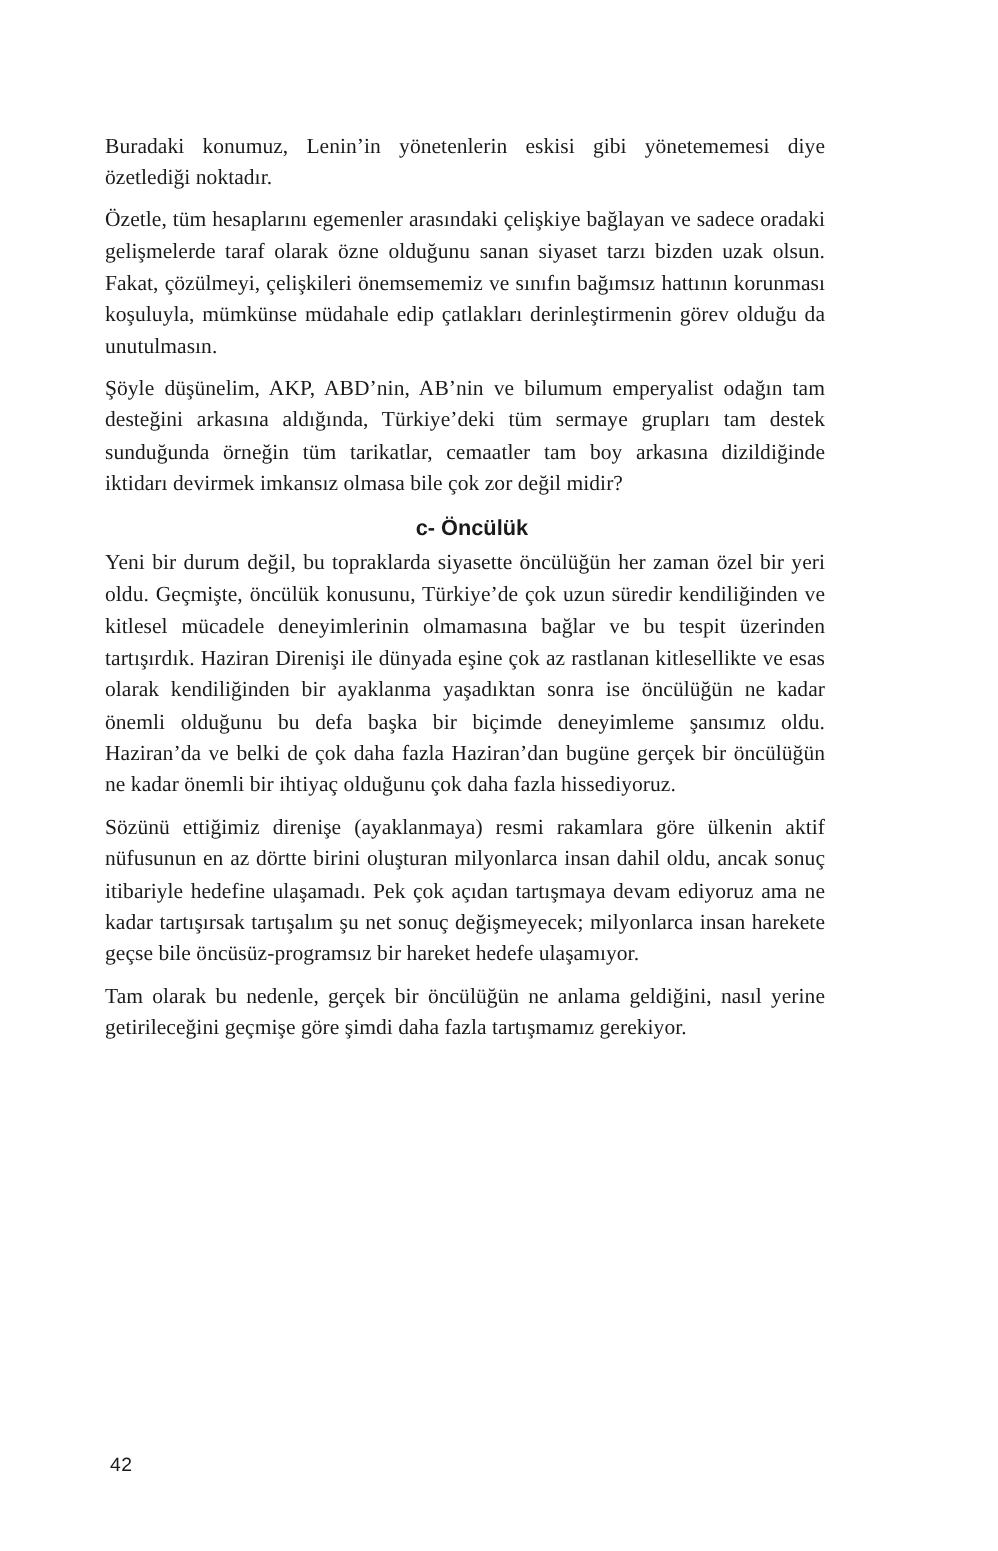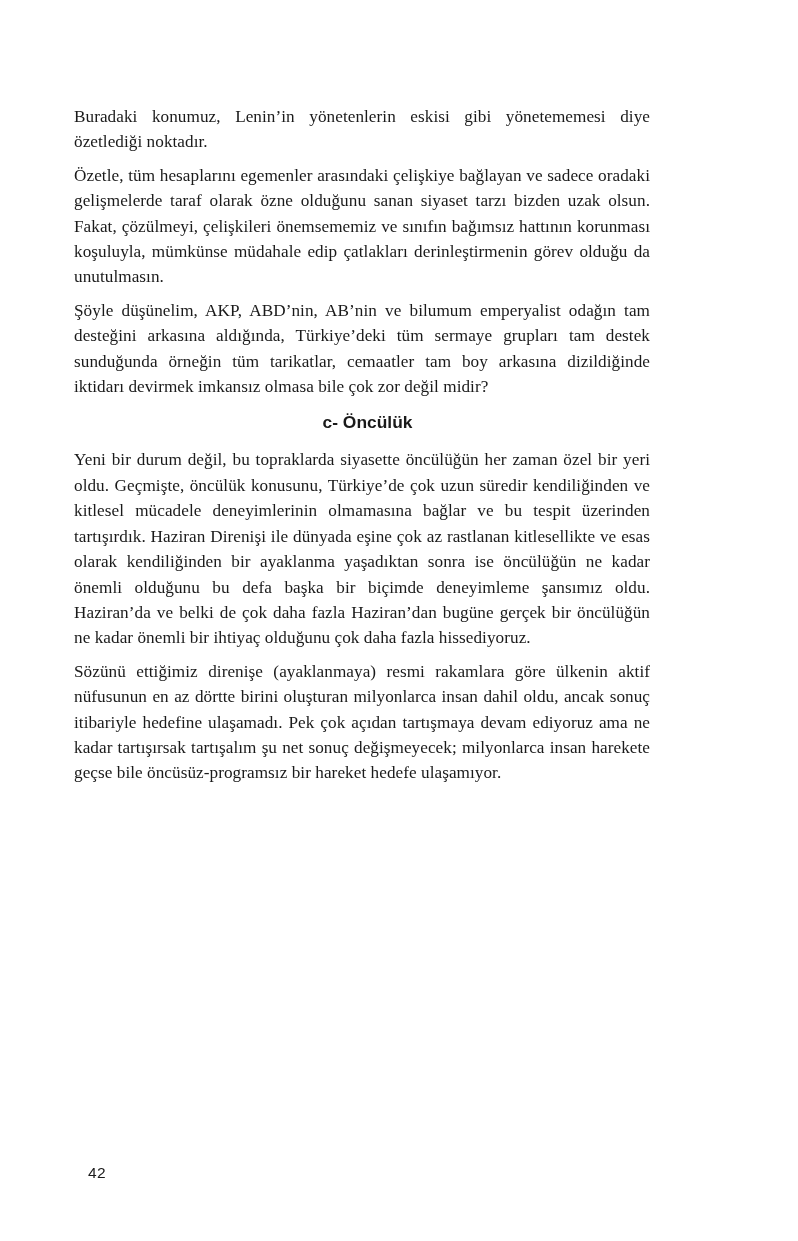--- a/index.html
+++ b/index.html
@@ -16,21 +16,21 @@
   }
 
   #page {
     position: absolute;
     inset: 0;
     background: #ffffff;
   }
 
   #text-column {
     position: absolute;
-    left: 74px;
+    left: 84px;
     top: 104px;
     width: 576px;
   }
 
   p.para {
     margin: 0 0 8px 0;
     font-family: "Liberation Serif", "DejaVu Serif", serif;
     font-size: 17.2px;
     line-height: 25.4px;
     color: #1a1a1a;
@@ -53,21 +53,21 @@
     font-size: 17.4px;
     line-height: 25px;
     font-weight: bold;
     color: #1a1a1a;
     letter-spacing: 0px;
     text-align: center;
   }
 
   
   h2.section-heading + p.para {
-    margin-top: 12px;
+    margin-top: 2px;
   }
 
   #page-number {
     position: absolute;
     left: 88px;
     top: 1164px;
     font-family: "Liberation Sans", "DejaVu Sans", sans-serif;
     font-size: 15.5px;
     font-weight: normal;
     color: #1a1a1a;
@@ -87,18 +87,19 @@
 
     <p class="para">Şöyle düşünelim, AKP, ABD’nin, AB’nin ve bilumum emperyalist odağın tam desteğini arkasına aldığında, Türkiye’deki tüm sermaye grupları tam destek sunduğunda örneğin tüm tarikatlar, cemaatler tam boy arkasına dizildiğinde iktidarı devirmek imkansız olmasa bile çok zor değil midir?</p>
 
 
     <h2 class="section-heading">c- Öncülük</h2>
 
     <p class="para">Yeni bir durum değil, bu topraklarda siyasette öncülüğün her zaman özel bir yeri oldu. Geçmişte, öncülük konusunu, Türkiye’de çok uzun süredir kendiliğinden ve kitlesel mücadele deneyimlerinin olmamasına bağlar ve bu tespit üzerinden tartışırdık. Haziran Direnişi ile dünyada eşine çok az rastlanan kitlesellikte ve esas olarak kendiliğinden bir ayaklanma yaşadıktan sonra ise öncülüğün ne kadar önemli olduğunu bu defa başka bir biçimde deneyimleme şansımız oldu. Haziran’da ve belki de çok daha fazla Haziran’dan bugüne gerçek bir öncülüğün ne kadar önemli bir ihtiyaç olduğunu çok daha fazla hissediyoruz.</p>
 
     <p class="para">Sözünü ettiğimiz direnişe (ayaklanmaya) resmi rakamlara göre ülkenin aktif nüfusunun en az dörtte birini oluşturan milyonlarca insan dahil oldu, ancak sonuç itibariyle hedefine ulaşamadı. Pek çok açıdan tartışmaya devam ediyoruz ama ne kadar tartışırsak tartışalım şu net sonuç değişmeyecek; milyonlarca insan harekete geçse bile öncüsüz-programsız bir hareket hedefe ulaşamıyor.</p>
 
+    <p class="para last-of-block">Tam olarak bu nedenle, gerçek bir öncülüğün ne anlama geldiğini, nasıl yerine getirileceğini geçmişe göre şimdi daha fazla tartışmamız gerekiyor.</p>
 
   </div>
 
   <div id="page-number">42</div>
 
 </div>
 
 </body></html>

